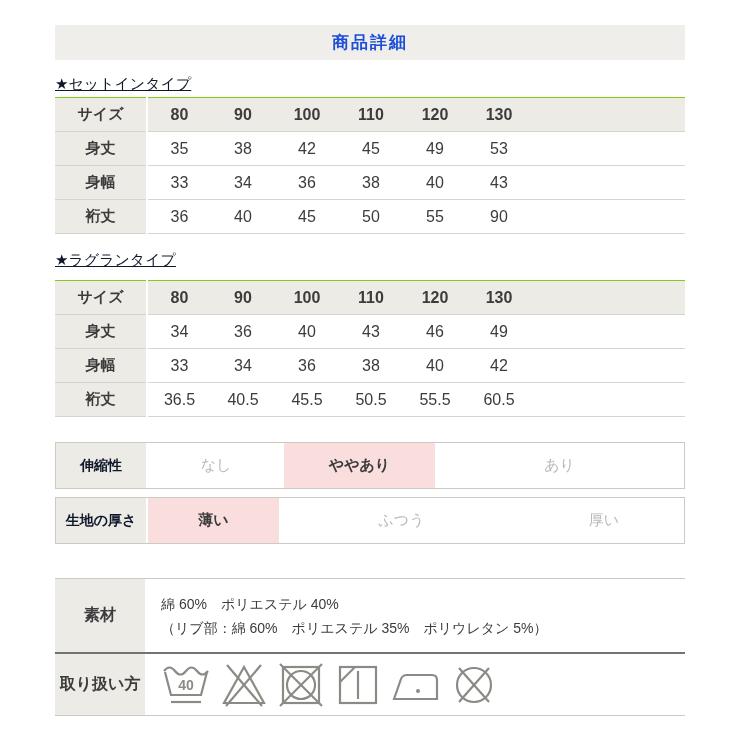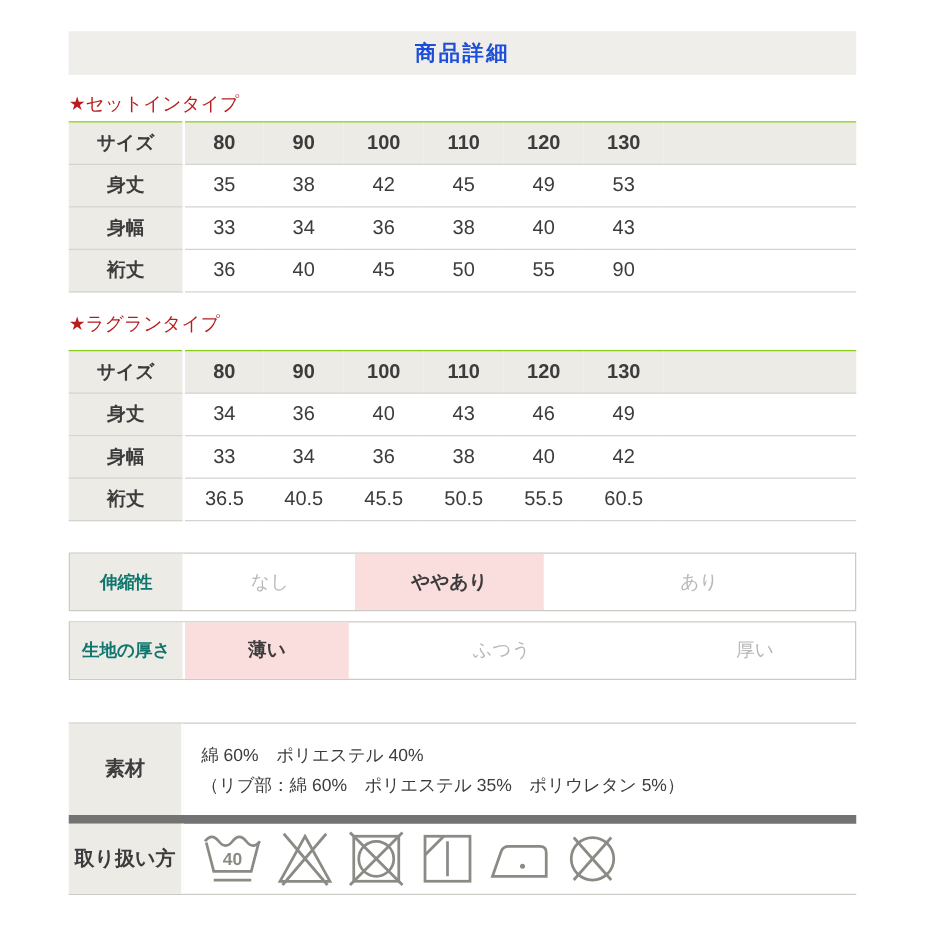--- a/index.html
+++ b/index.html
@@ -19,23 +19,24 @@
     text-align: center;
     font-size: 17px; font-weight: bold;
     letter-spacing: 2px;
     color: #1d4ed8;
     margin-bottom: 13px;
   }
 
   
   .type-label {
     font-size: 15px;
-    color: #b91c1c;
+    color: #0f172a;
     height: 22px; line-height: 22px;
     margin-bottom: 2px;
+    text-decoration: underline;
   }
 
   
   table.size-table {
     width: 100%;
     border-collapse: collapse;
     table-layout: fixed;
     border-top: 1px solid #84cc16;
     border-bottom: 1px solid #d6d4cf;
     margin-bottom: 15px;
@@ -69,21 +70,21 @@
     height: 47px;
     margin-bottom: 8px;
     background: #fff;
   }
   .attr-row:last-of-type { margin-bottom: 0; }
   .attr-label {
     width: 92px; flex: none;
     background: #edebe6;
     border-right: 2px solid #ffffff;
     display: flex; align-items: center; justify-content: center;
-    font-size: 14px; font-weight: bold; color: #0f766e;
+    font-size: 14px; font-weight: bold; color: #0f172a;
   }
   .attr-opt {
     display: flex; align-items: center; justify-content: center;
     font-size: 15px;
     color: #b8b8b8;
   }
   .attr-opt.sel {
     background: #fadddd;
     color: #3c3c3c;
     font-weight: bold;
@@ -91,21 +92,21 @@
   .attr-gap { height: 26px; }
 
   
   .info-table {
     border-top: 1px solid #cccac5;
     border-bottom: 1px solid #cccac5;
   }
   .info-row {
     display: flex; align-items: stretch;
   }
-  .info-row + .info-row { border-top: 7px solid #737373; }
+  .info-row + .info-row { border-top: 2px solid #737373; }
   .info-label {
     width: 92px; flex: none;
     background: #edebe6;
     border-right: 2px solid #ffffff;
     display: flex; align-items: center; justify-content: center;
     font-size: 16px; font-weight: bold;
   }
   .info-content {
     flex: 1;
     padding: 12px 0 12px 14px;

